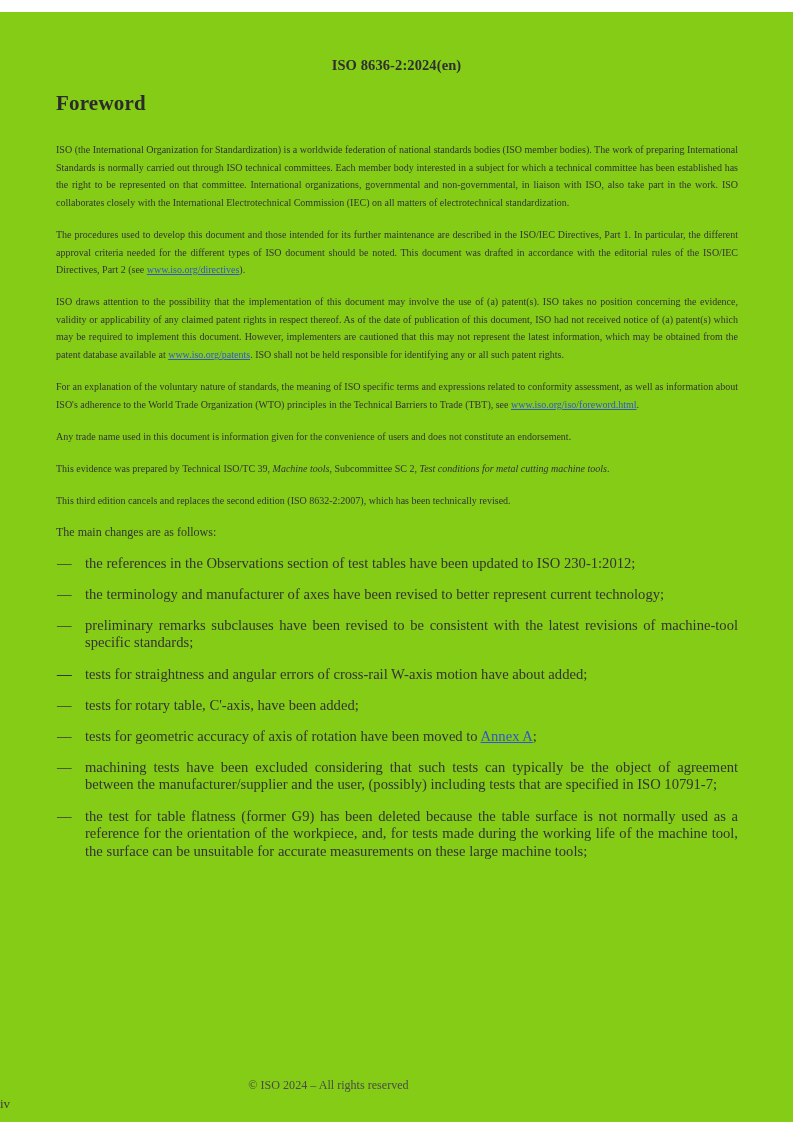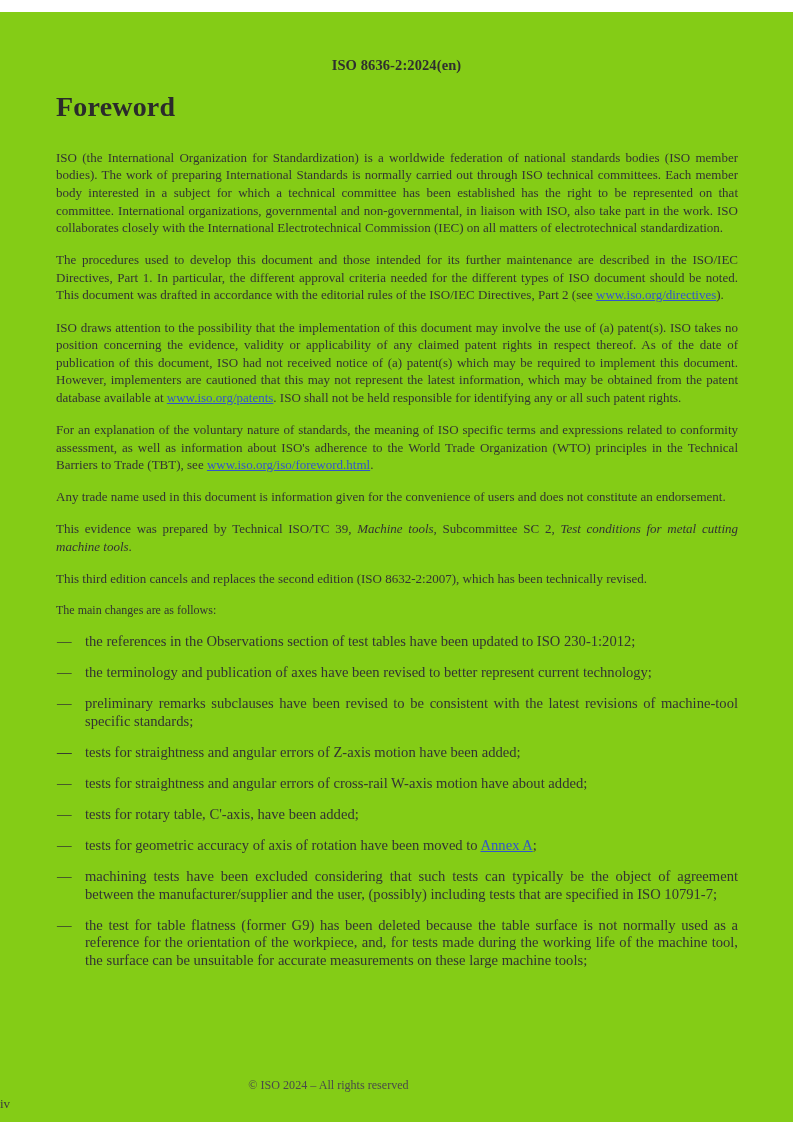--- a/index.html
+++ b/index.html
@@ -29,31 +29,31 @@
     letter-spacing: 0.1px;
     color: #2f2f2f;
   }
   .content {
     position: absolute;
     top: 80px;
     left: 56px;
     width: 682px;
   }
   h1.foreword {
-    font-size: 28px;
+    font-size: 21px;
     font-weight: bold;
     margin: 0 0 26px 0;
     letter-spacing: 0.2px;
     color: #2b2b2b;
     line-height: 1.1;
   }
   p.para {
     text-align: justify;
     text-justify: inter-word;
-    font-size: 13px;
+    font-size: 10px;
     line-height: 17.6px;
     margin: 0 0 14.5px 0;
     color: #333333;
     hyphens: none;
   }
   p.para:last-of-type { margin-bottom: 0; }
   a.link {
     color: #3355cc;
     text-decoration: underline;
   }
@@ -136,35 +136,34 @@
 
     <ul class="changes">
 
       <li>
         <span class="dash">—</span>
         <span>the references in the Observations section of test tables have been updated to ISO 230-1:2012;</span>
       </li>
 
       <li>
         <span class="dash">—</span>
-        <span>the terminology and publication of axes have been revised to better represent current technology;</span>
+        <span>the terminology and manufacturer of axes have been revised to better represent current technology;</span>
       </li>
 
       <li>
         <span class="dash">—</span>
         <span>preliminary remarks subclauses have been revised to be consistent with the latest revisions of machine-tool specific standards;</span>
       </li>
 
       <li>
         <span class="dash">—</span>
       </li>
 
       <li>
         <span class="dash">—</span>
-        <span>tests for straightness and angular errors of Z-axis motion have been added;</span>
       </li>
 
       <li>
         <span class="dash">—</span>
         <span>tests for straightness and angular errors of cross-rail W-axis motion have about added;</span>
       </li>
 
       <li>
         <span class="dash">—</span>
         <span>tests for rotary table, C'-axis, have been added;</span>

